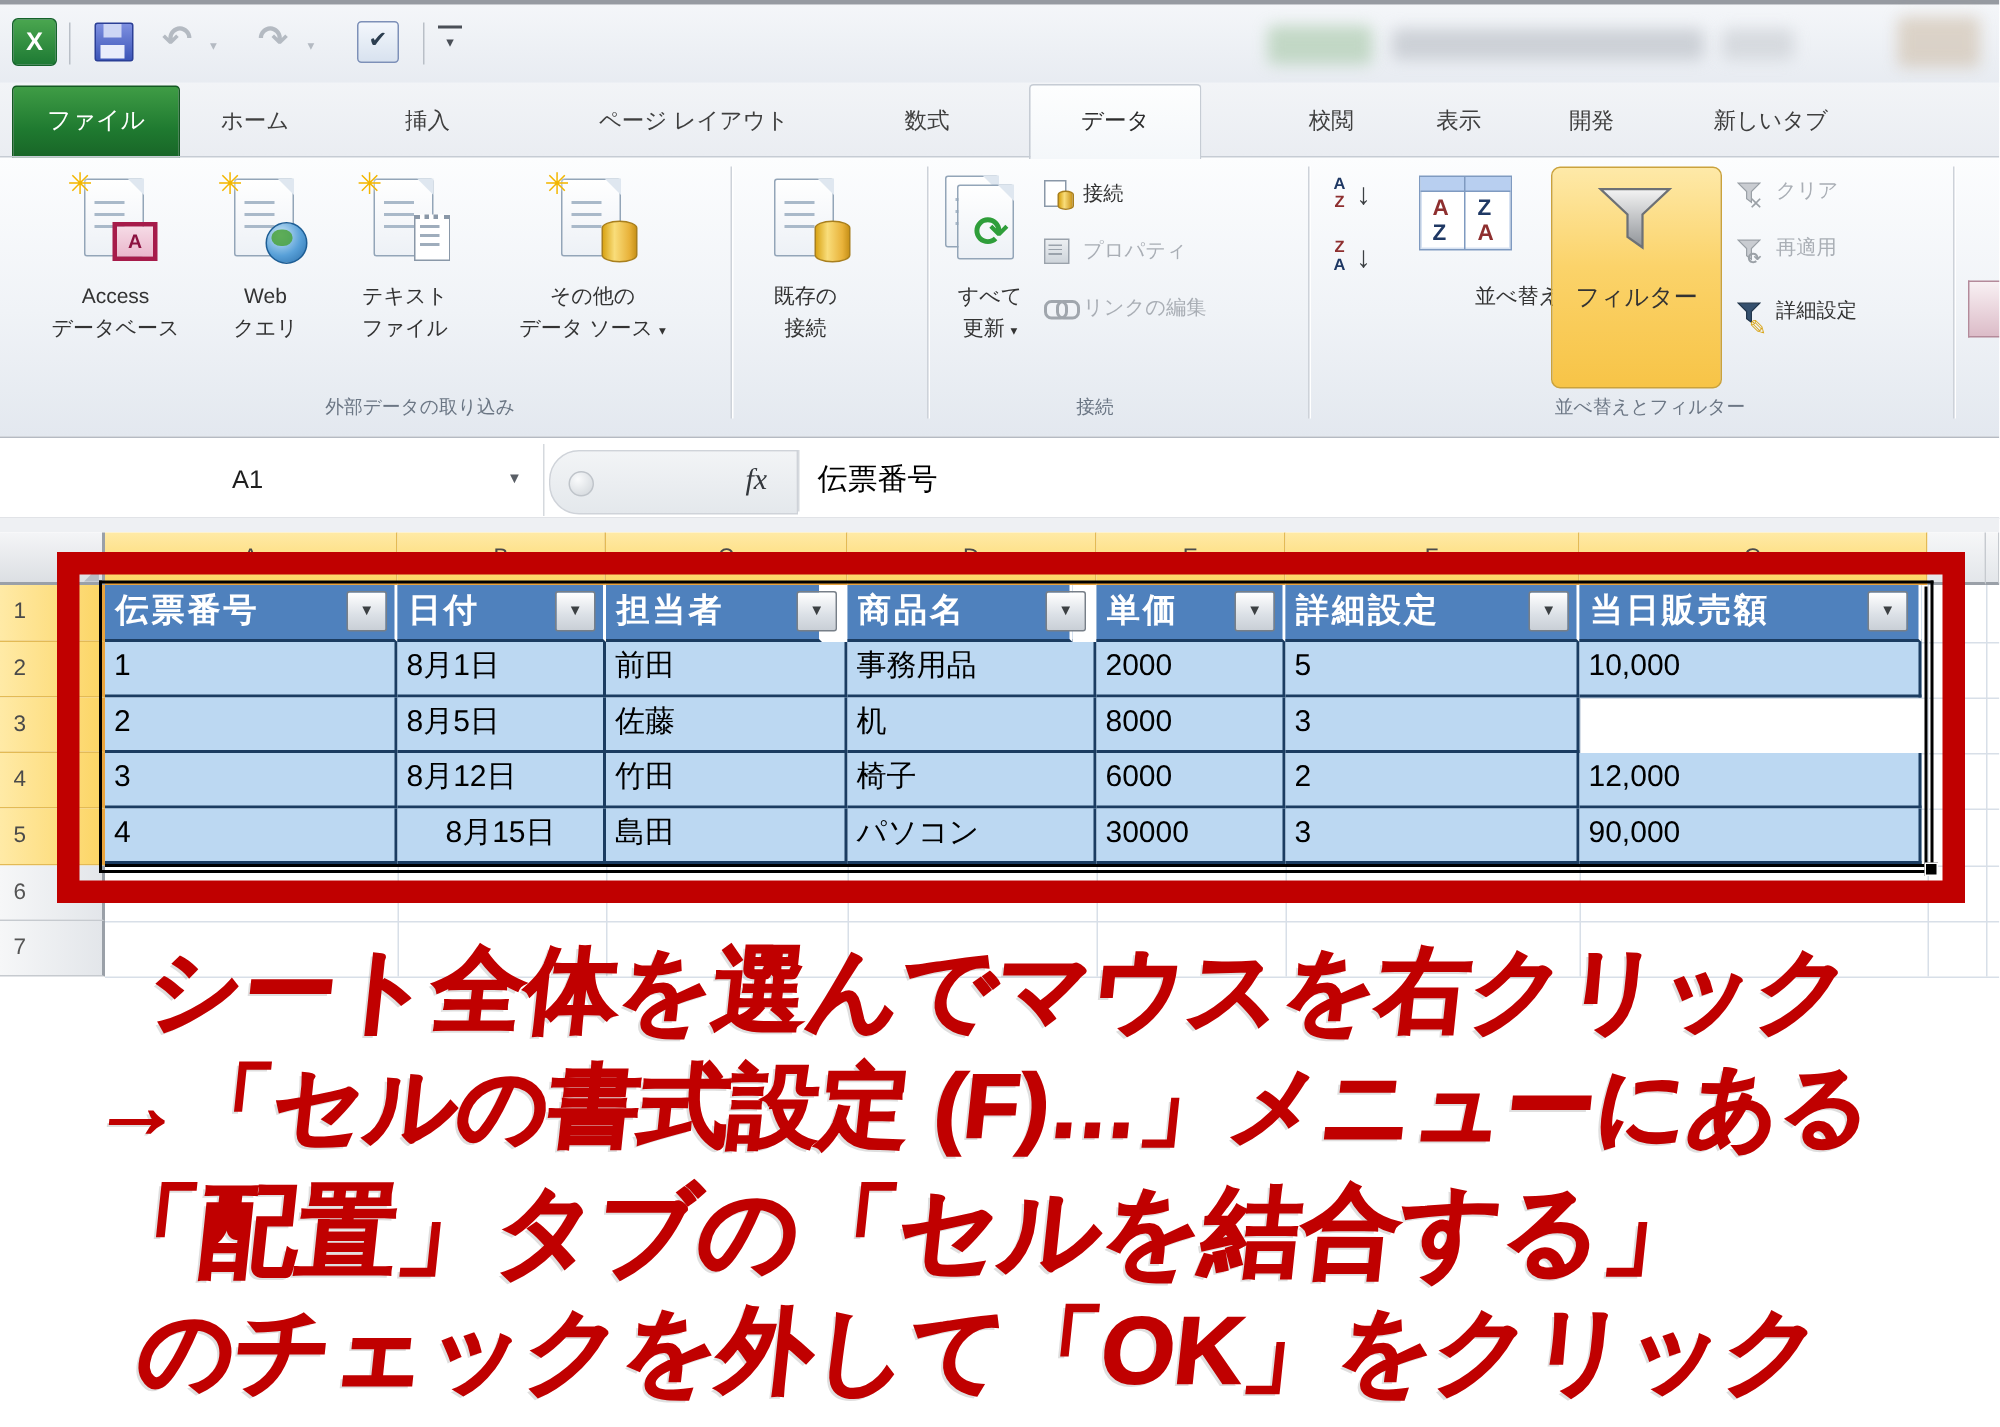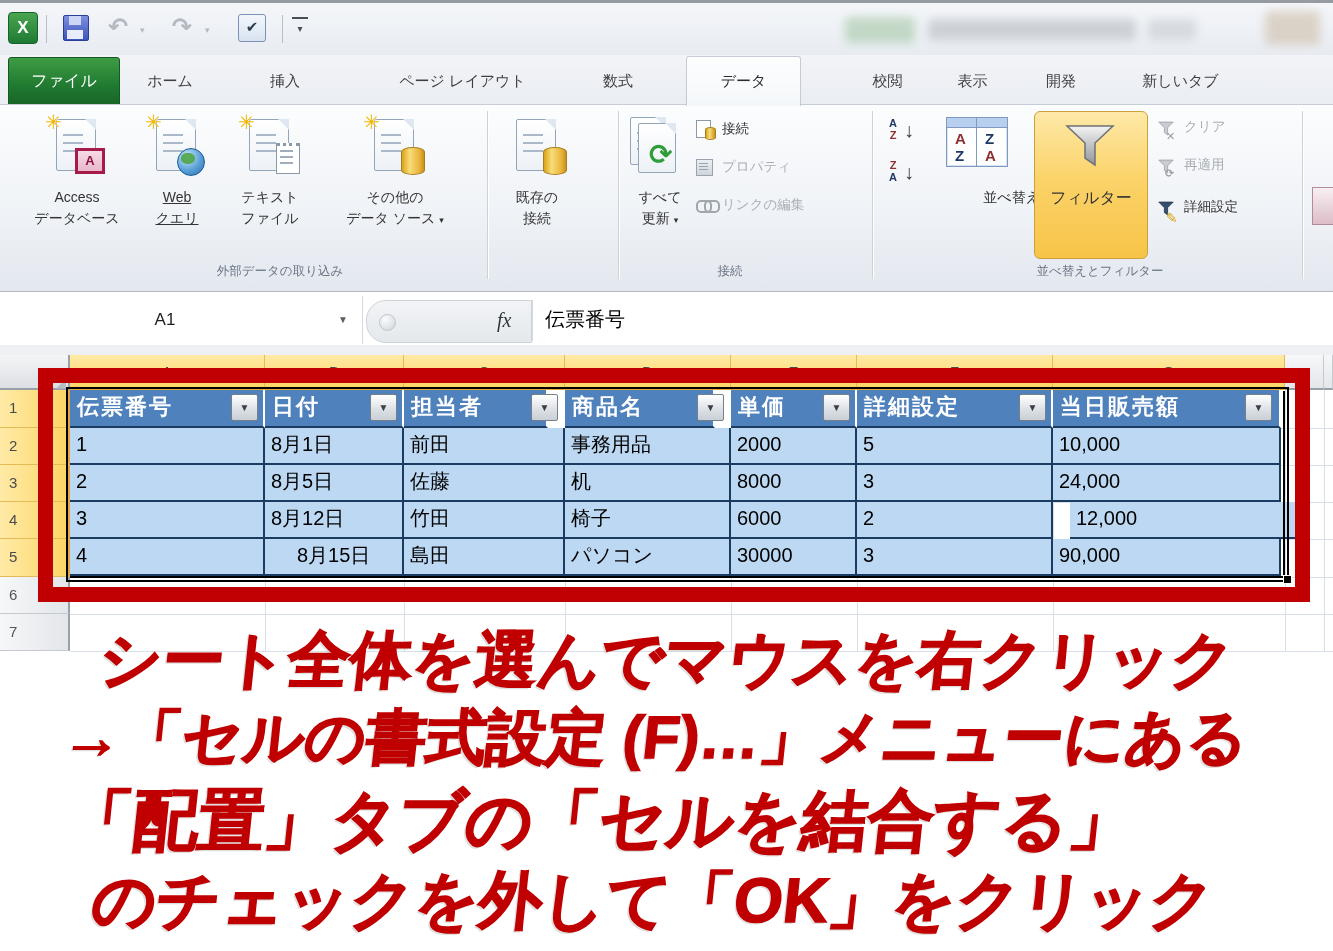--- a/index.html
+++ b/index.html
@@ -198,21 +198,21 @@
       <span>Access</span><br><span>データベース</span>
     </div>
 
     <div class="abs" style="left:152px;top:8px;width:50px;height:66px;">
       <div class="doc" style="left:4px;top:6px;">
         <span class="burst">✳</span>
         <div class="doclines"></div>
         <div class="badge-globe"></div>
       </div>
     </div>
-    <div class="abs biglbl" style="left:132px;top:82px;width:90px;text-decoration:underline;">
+    <div class="abs biglbl" style="left:132px;top:82px;width:90px;">
       <span>Web</span><br><span>クエリ</span>
     </div>
 
     <div class="abs" style="left:245px;top:8px;width:50px;height:66px;">
       <div class="doc" style="left:4px;top:6px;">
         <span class="burst">✳</span>
         <div class="doclines"></div>
         <div class="badge-notepad"></div>
       </div>
     </div>
@@ -423,29 +423,28 @@
   <div class="abs td" style="left:731px;top:428px;width:126px;height:37px;">2000</div>
   <div class="abs td" style="left:857px;top:428px;width:196px;height:37px;">5</div>
   <div class="abs td" style="left:1053px;top:428px;width:228px;height:37px;">10,000</div>
 
   <div class="abs td" style="left:70px;top:465px;width:195px;height:37px;">2</div>
   <div class="abs td" style="left:265px;top:465px;width:139px;height:37px;">8月5日</div>
   <div class="abs td" style="left:404px;top:465px;width:161px;height:37px;">佐藤</div>
   <div class="abs td" style="left:565px;top:465px;width:166px;height:37px;">机</div>
   <div class="abs td" style="left:731px;top:465px;width:126px;height:37px;">8000</div>
   <div class="abs td" style="left:857px;top:465px;width:196px;height:37px;">3</div>
-  <div class="abs td" style="left:1053px;top:465px;width:228px;height:37px;">24,000</div>
 
   <div class="abs td" style="left:70px;top:502px;width:195px;height:37px;">3</div>
   <div class="abs td" style="left:265px;top:502px;width:139px;height:37px;">8月12日</div>
   <div class="abs td" style="left:404px;top:502px;width:161px;height:37px;">竹田</div>
   <div class="abs td" style="left:565px;top:502px;width:166px;height:37px;">椅子</div>
   <div class="abs td" style="left:731px;top:502px;width:126px;height:37px;">6000</div>
   <div class="abs td" style="left:857px;top:502px;width:196px;height:37px;">2</div>
-  <div class="abs td" style="left:1053px;top:502px;width:228px;height:37px;margin-left:17px;">12,000</div>
+  <div class="abs td" style="left:1053px;top:502px;width:228px;height:37px;">12,000</div>
 
   <div class="abs td" style="left:70px;top:539px;width:195px;height:37px;">4</div>
   <div class="abs td" style="left:265px;top:539px;width:139px;height:37px;padding-left:32px;">8月15日</div>
   <div class="abs td" style="left:565px;top:539px;width:166px;height:37px;">パソコン</div>
   <div class="abs td" style="left:404px;top:539px;width:161px;height:37px;">島田</div>
   <div class="abs td" style="left:731px;top:539px;width:126px;height:37px;">30000</div>
   <div class="abs td" style="left:857px;top:539px;width:196px;height:37px;">3</div>
   <div class="abs td" style="left:1053px;top:539px;width:228px;height:37px;">90,000</div>
 
   <div class="abs selline" style="left:66px;top:387px;width:1223px;height:2px;"></div>

